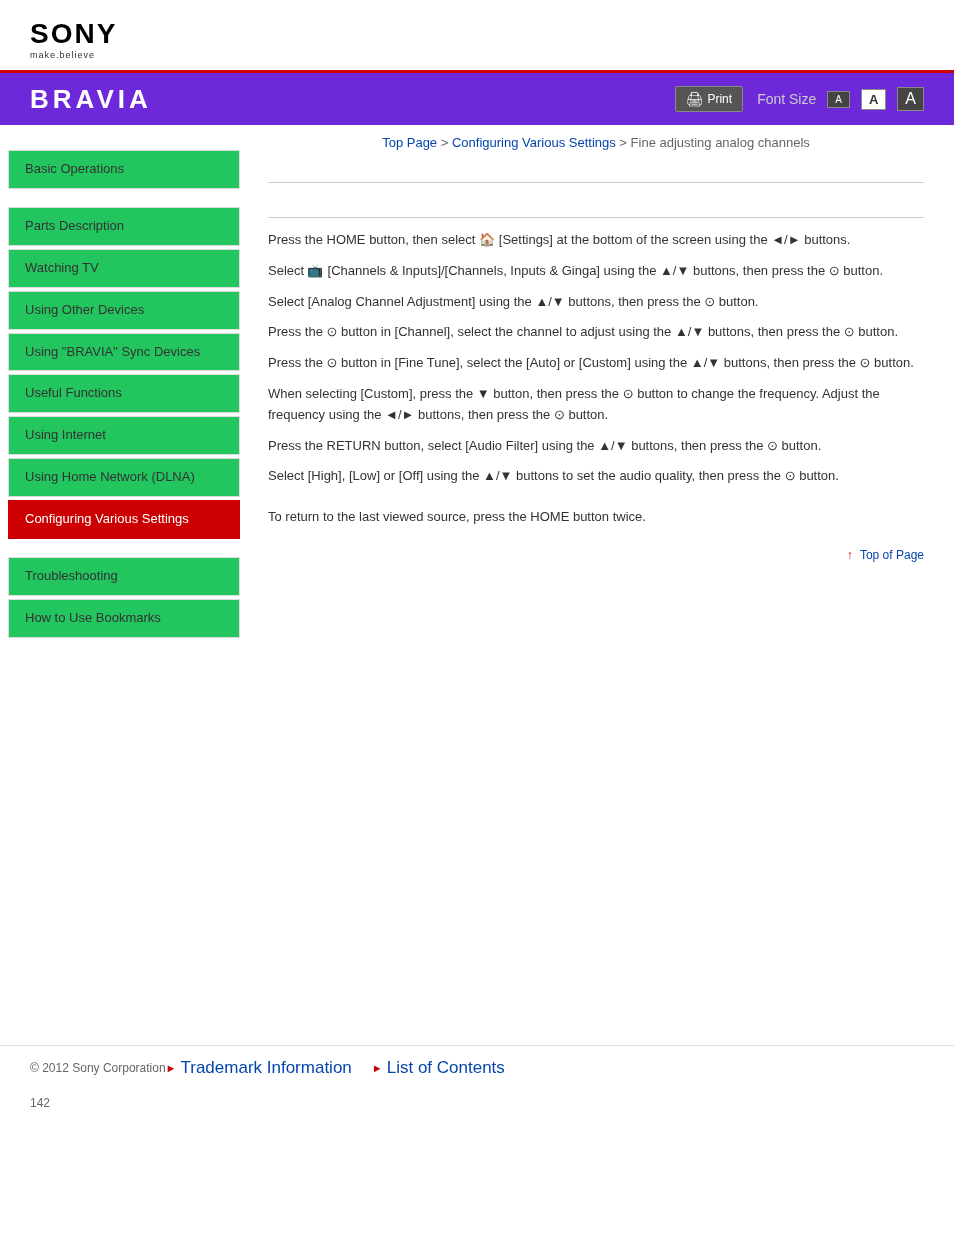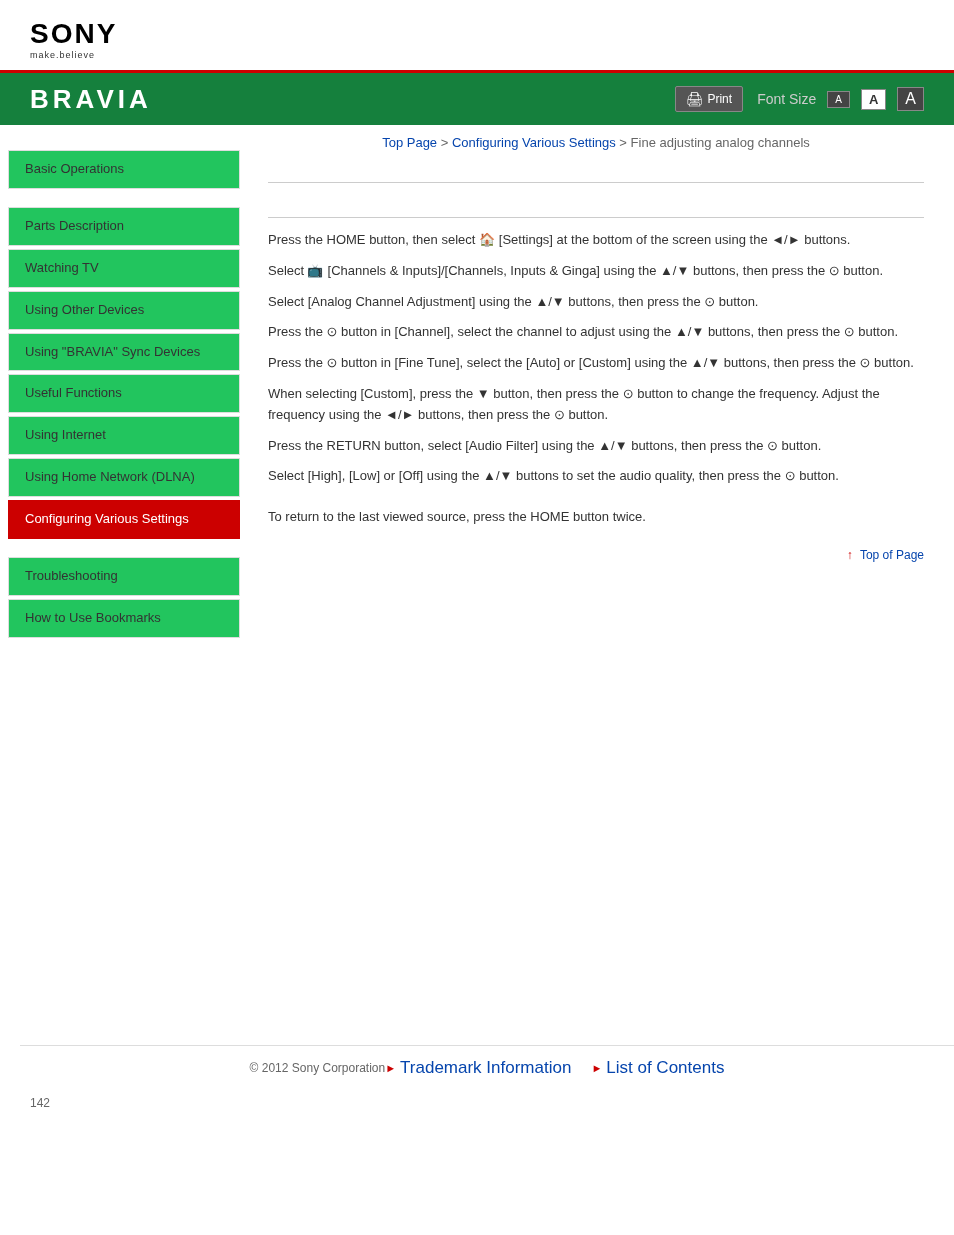--- a/index.html
+++ b/index.html
@@ -5,21 +5,21 @@
     * { box-sizing: border-box; margin: 0; padding: 0; }
     body { font-family: Arial, Helvetica, sans-serif; font-size: 13px; color: #333; background: #fff; width: 954px; min-height: 1235px; }
 
     
     .top-bar { background: #fff; padding: 18px 30px 10px 30px; border-bottom: 3px solid #c00; display: flex; align-items: flex-end; }
     .sony-logo { display: flex; flex-direction: column; align-items: flex-start; }
     .sony-text { font-size: 28px; font-weight: 900; letter-spacing: 2px; color: #000; font-family: 'Arial Black', Arial, sans-serif; }
     .sony-tagline { font-size: 9px; color: #333; letter-spacing: 1px; }
 
     
-    .nav-bar { background: #15803d; display: flex; align-items: center; padding: 0 30px; height: 52px; }
+    .nav-bar { background: #6d28d9; display: flex; align-items: center; padding: 0 30px; height: 52px; }
     .bravia-title { color: #fff; font-size: 26px; font-weight: bold; letter-spacing: 4px; text-transform: uppercase; font-family: 'Arial Black', Arial, sans-serif; flex: 1; }
     .nav-controls { display: flex; align-items: center; gap: 8px; }
     .print-btn { background: #555; color: #fff; border: 1px solid #888; padding: 4px 10px; font-size: 12px; cursor: pointer; display: flex; align-items: center; gap: 4px; border-radius: 2px; }
     .font-size-label { color: #ccc; font-size: 14px; margin-left: 6px; }
     .font-btn { border: 1px solid #888; background: #444; color: #fff; padding: 2px 7px; cursor: pointer; font-size: 11px; margin-left: 3px; }
     .font-btn.active { background: #fff; color: #333; font-weight: bold; }
 
     
     .layout { display: flex; min-height: 900px; }
 
@@ -41,21 +41,21 @@
     .divider { border: none; border-top: 1px solid #ccc; margin: 12px 0; }
 
     
     .content-body { padding: 10px 0; }
     .content-step { margin-bottom: 10px; font-size: 13px; line-height: 1.6; color: #333; }
 
     .top-of-page { text-align: right; margin: 20px 0 10px 0; font-size: 12px; }
     .top-of-page a { color: #0645ad; text-decoration: none; }
 
     
-    .footer { display: flex; justify-content: center; align-items: center; padding: 12px 30px 12px 30px; border-top: 1px solid #ddd; font-size: 12px; color: #666; margin-top: 20px; margin-left: 20px; }
+    .footer { display: flex; justify-content: flex-start; align-items: center; padding: 12px 30px 12px 30px; border-top: 1px solid #ddd; font-size: 12px; color: #666; margin-top: 20px; }
     .footer-links { display: flex; gap: 20px; }
     .footer-links a { color: #0645ad; text-decoration: none; font-size: 17px; }
     .footer-link-item { display: flex; align-items: center; gap: 4px; }
     .arrow-right { color: #c00; font-size: 11px; }
 
     
     .page-number { padding: 6px 30px; font-size: 12px; color: #666; }
 
     .print-icon { font-size: 14px; }
   </style>

